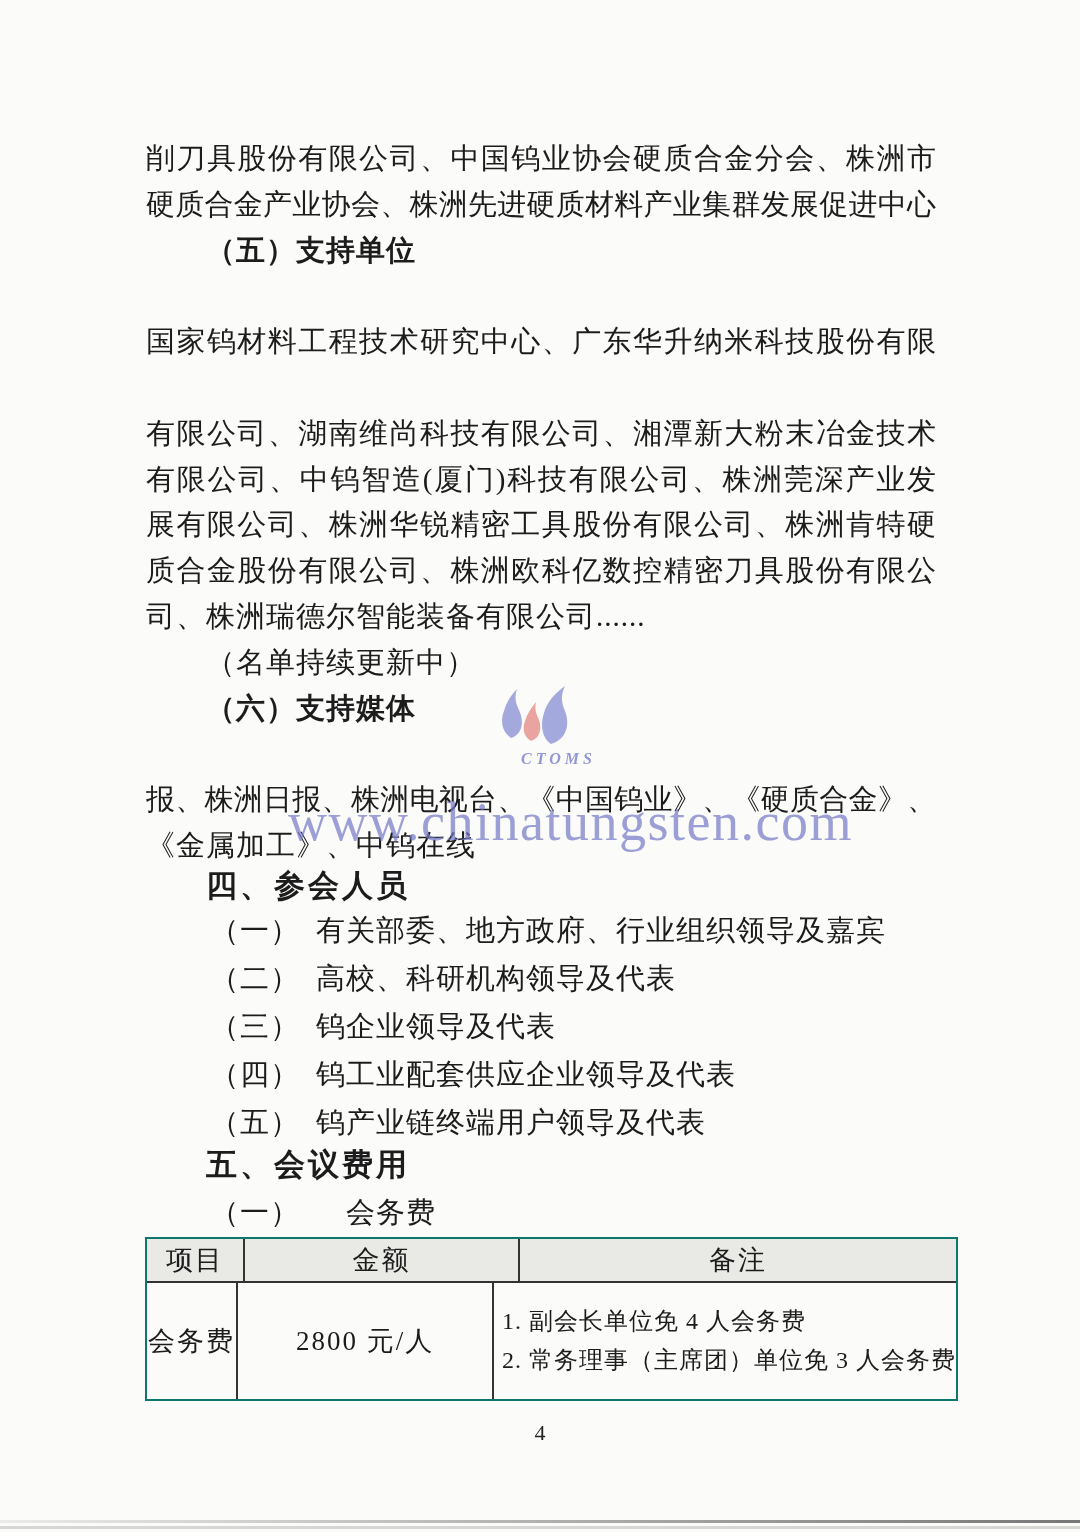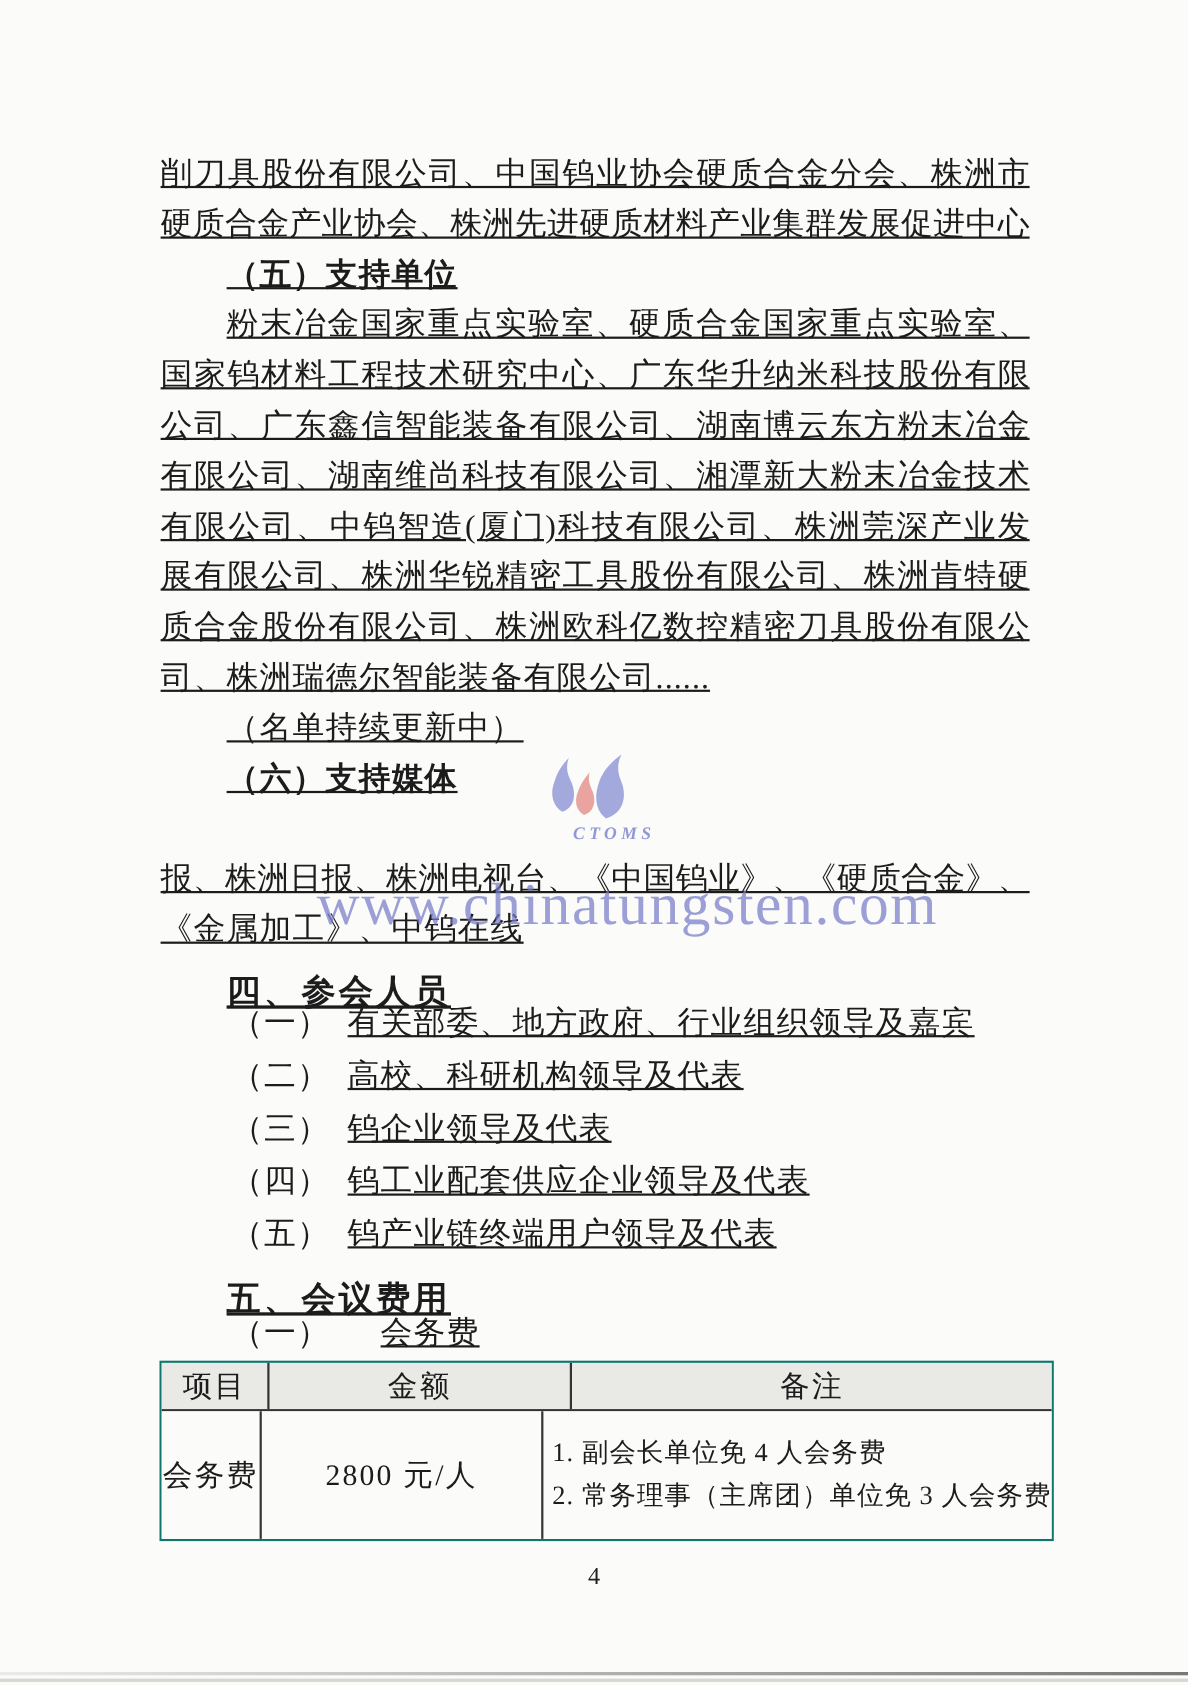--- a/index.html
+++ b/index.html
@@ -1,26 +1,26 @@
 <!DOCTYPE html>
 <html><head>
 <meta charset="utf-8">
 <style>
   html,body{margin:0;padding:0;}
   body{width:1080px;height:1532px;background:#e9e9e7;}
   .page{position:relative;width:1080px;height:1532px;background:#fbfbf9;overflow:hidden;
         font-family:"Liberation Serif","DejaVu Serif",serif;color:#1c1c1c;}
   
   .ln{position:absolute;left:146px;width:790px;height:40px;line-height:40px;
-      font-size:29px;white-space:nowrap;letter-spacing:1px;text-decoration:underline;}
+      font-size:29px;white-space:nowrap;letter-spacing:1px;}
   .just{white-space:normal;text-align:justify;text-align-last:justify;letter-spacing:0;}
   .ind{padding-left:60px;width:730px;}
   .bld{font-weight:bold;}
   .head{font-family:"Liberation Sans","DejaVu Sans",sans-serif;font-weight:bold;
-        font-size:31px;letter-spacing:3px;margin-top:16px;}
+        font-size:31px;letter-spacing:3px;}
   .num{display:inline-block;}
   .atext{margin-left:16px;}
   .feetext{margin-left:46px;}
   
   .wm-url{position:absolute;left:288px;top:791px;font-size:54px;letter-spacing:1.5px;
           color:rgba(118,123,200,0.72);font-family:"Liberation Serif",serif;z-index:3;}
   .wm-logo{position:absolute;left:495px;top:686px;z-index:3;opacity:0.85;}
   .wm-caption{position:absolute;left:521px;top:750px;z-index:3;
               font-style:italic;font-weight:bold;font-size:16px;letter-spacing:4px;
               color:rgba(120,126,205,0.8);font-family:"Liberation Serif",serif;}
@@ -52,23 +52,21 @@
     <path d="M16,52 C7,46 5,35 9,25 C11,17 16,9 22,3 C19,12 21,18 24,24 C29,35 28,48 16,52 Z" fill="#7b81cf" opacity="0.8"></path>
     <path d="M36,55 C29,51 27,43 30,35 C32,28 36,22 41,16 C39,24 42,29 44,34 C47,43 45,52 36,55 Z" fill="#e2837e" opacity="0.85"></path>
     <path d="M56,58 C47,52 45,39 49,27 C52,16 60,7 70,0 C65,10 67,18 70,25 C75,38 72,53 56,58 Z" fill="#7b81cf" opacity="0.8"></path>
   </svg>
   <div class="wm-caption">CTOMS</div>
   <div class="wm-url">www.chinatungsten.com</div>
 
   <div class="ln just" style="top:138px">削刀具股份有限公司、中国钨业协会硬质合金分会、株洲市</div>
   <div class="ln just" style="top:184px">硬质合金产业协会、株洲先进硬质材料产业集群发展促进中心</div>
   <div class="ln ind bld" style="top:230px">（五）支持单位</div>
-  <div class="ln just ind" style="top:275px">粉末冶金国家重点实验室、硬质合金国家重点实验室、</div>
   <div class="ln just" style="top:321px">国家钨材料工程技术研究中心、广东华升纳米科技股份有限</div>
-  <div class="ln just" style="top:367px">公司、广东鑫信智能装备有限公司、湖南博云东方粉末冶金</div>
   <div class="ln just" style="top:413px">有限公司、湖南维尚科技有限公司、湘潭新大粉末冶金技术</div>
   <div class="ln just" style="top:459px">有限公司、中钨智造(厦门)科技有限公司、株洲莞深产业发</div>
   <div class="ln just" style="top:504px">展有限公司、株洲华锐精密工具股份有限公司、株洲肯特硬</div>
   <div class="ln just" style="top:550px">质合金股份有限公司、株洲欧科亿数控精密刀具股份有限公</div>
   <div class="ln" style="top:596px">司、株洲瑞德尔智能装备有限公司......</div>
   <div class="ln ind" style="top:642px">（名单持续更新中）</div>
   <div class="ln ind bld" style="top:688px">（六）支持媒体</div>
   <div class="ln just" style="top:779px">报、株洲日报、株洲电视台、《中国钨业》、《硬质合金》、</div>
   <div class="ln" style="top:825px">《金属加工》、中钨在线</div>
 

